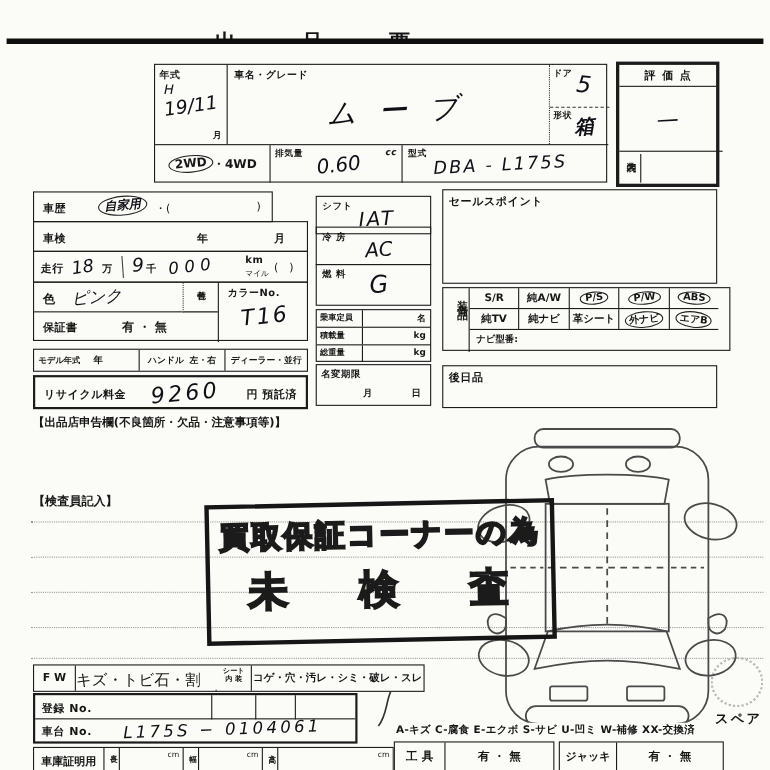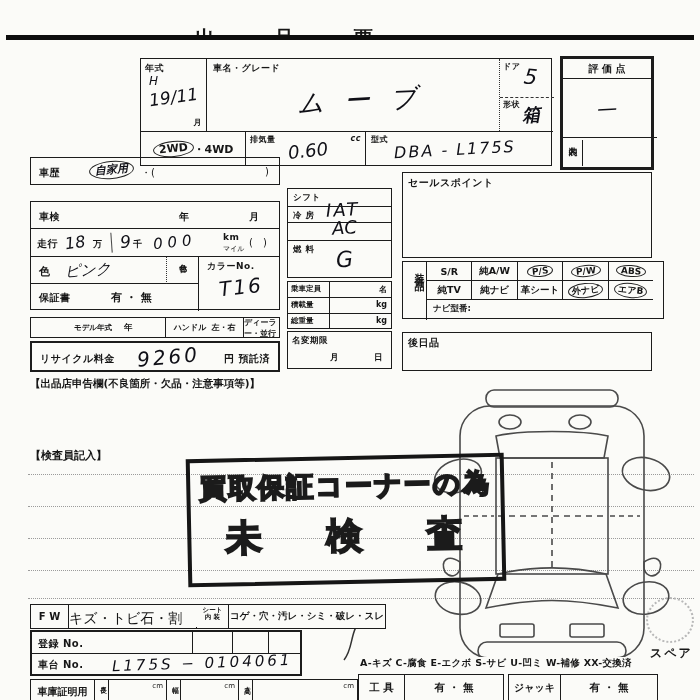--- a/index.html
+++ b/index.html
@@ -70,28 +70,28 @@
         <span class="lb a" style="right:4px;top:2px;font-size:8px;font-style:italic;">cc</span>
       </div>
       <div class="a" style="left:225px;top:0;width:187px;height:34px;">
         <span class="lb a" style="left:5px;top:2px;font-size:8px;">型式</span>
         <span class="hw a" style="left:28px;top:8px;font-size:16px;letter-spacing:2px;transform:rotate(-3deg);">DBA - L175S</span>
       </div>
     </div>
   </div>
 
   <div class="bx" style="left:560px;top:56px;width:94px;height:114px;border-width:3px;">
-    <div style="height:20px;border-bottom:1.6px solid #1c1c1c;text-align:center;font-size:10px;font-weight:700;padding-top:3px;">評 価 点</div>
+    <div style="height:20px;border-bottom:1.6px solid #1c1c1c;text-align:center;font-size:10px;font-weight:700;padding-top:3px;font-family:Liberation Mono, monospace;">評 価 点</div>
     <div class="hw" style="height:58px;display:flex;align-items:center;justify-content:center;font-size:20px;transform:rotate(-3deg);">—</div>
     <div class="a" style="left:0;bottom:0;width:94px;height:30px;border-top:1.5px solid #1c1c1c;">
       <span class="vtx a" style="left:3px;top:2px;font-size:9px;font-weight:700;border-right:1.5px solid #1c1c1c;padding-right:3px;height:26px;">内装</span>
     </div>
   </div>
 
-  <div class="bx" style="left:30px;top:157px;width:250px;height:28px;padding-left:40px;">
+  <div class="bx" style="left:30px;top:174px;width:218px;height:28px;padding-left:40px;">
     <span class="lb a" style="left:8px;top:8px;font-size:10px;">車歴</span>
     <span class="circ hw a" style="left:58px;top:3px;font-size:11px;font-weight:600;">自家用</span>
     <span class="a" style="left:110px;top:8px;font-size:10px;">・(</span>
     <span class="a" style="right:10px;top:8px;font-size:10px;">)</span>
   </div>
 
   <div class="bx" style="left:30px;top:201px;width:250px;height:28px;">
     <span class="lb a" style="left:8px;top:8px;font-size:10px;">車検</span>
     <span class="lb a" style="left:148px;top:8px;font-size:10px;">年</span>
     <span class="lb a" style="left:218px;top:8px;font-size:10px;">月</span>
@@ -120,21 +120,21 @@
     <div class="a" style="left:167px;top:0;width:81px;height:54px;border-left:1.5px solid #1c1c1c;">
       <span class="lb a" style="left:8px;top:3px;font-size:9px;">カラーNo.</span>
       <span class="hw a" style="left:20px;top:18px;font-size:20px;letter-spacing:2px;transform:rotate(-6deg);">T16</span>
     </div>
     <div class="a" style="left:0;top:27px;width:167px;height:27px;">
       <span class="lb a" style="left:8px;top:7px;font-size:10px;">保証書</span>
       <span class="a" style="left:80px;top:6px;font-size:11px;font-weight:700;">有 ・ 無</span>
     </div>
   </div>
 
-  <div class="bx" style="left:30px;top:317px;width:250px;height:21px;padding-left:39px;">
+  <div class="bx" style="left:30px;top:317px;width:250px;height:21px;">
     <div class="cellrow">
       <div style="width:95px;display:flex;align-items:center;padding-left:4px;">
         <span style="font-size:7.5px;font-weight:700;">モデル年式</span>
         <span style="font-size:8.5px;font-weight:700;margin-left:12px;">年</span>
       </div>
       <div style="width:78px;border-left:1.4px solid #1c1c1c;display:flex;align-items:center;justify-content:center;gap:5px;">
         <span style="font-size:8px;font-weight:700;">ハンドル</span>
         <span style="font-size:8px;font-weight:700;">左・右</span>
       </div>
       <div style="flex:1;border-left:1.4px solid #1c1c1c;display:flex;align-items:center;justify-content:center;">
@@ -144,21 +144,21 @@
   </div>
 
   <div class="bx thick" style="left:30px;top:341px;width:250px;height:31px;">
     <span class="lb a" style="left:8px;top:9px;font-size:10px;">リサイクル料金</span>
     <span class="hw a" style="left:105px;top:2px;font-size:20px;letter-spacing:3px;transform:rotate(-5deg);">9260</span>
     <span class="lb a" style="right:8px;top:9px;font-size:10px;">円 預託済</span>
   </div>
 
   <div class="a" style="left:30px;top:377px;font-size:10.5px;font-weight:700;">【出品店申告欄(不良箇所・欠品・注意事項等)】</div>
 
-  <div class="bx" style="left:287px;top:188px;width:105px;height:35px;">
+  <div class="bx" style="left:287px;top:178px;width:105px;height:35px;">
     <span class="lb a" style="left:5px;top:3px;font-size:8.5px;">シフト</span>
     <span class="hw a" style="left:38px;top:10px;font-size:18px;letter-spacing:2px;transform:rotate(-3deg);">IAT</span>
   </div>
   <div class="bx" style="left:287px;top:206px;width:105px;height:35px;">
     <span class="lb a" style="left:5px;top:3px;font-size:8.5px;">冷 房</span>
     <span class="hw a" style="left:44px;top:10px;font-size:18px;transform:rotate(-4deg);">AC</span>
   </div>
   <div class="bx" style="left:287px;top:240px;width:105px;height:38px;">
     <span class="lb a" style="left:5px;top:3px;font-size:8.5px;">燃 料</span>
     <span class="hw a" style="left:48px;top:6px;font-size:22px;transform:rotate(-4deg);">G</span>
@@ -275,21 +275,21 @@
       <div style="width:38px;border-right:1.4px solid #1c1c1c;display:flex;align-items:center;justify-content:center;font-size:10px;font-weight:700;">F W</div>
       <div style="width:128px;border-right:1.4px solid #1c1c1c;display:flex;align-items:center;justify-content:center;font-size:14px;font-weight:400;margin-top:22px;">キズ・トビ石・割レX</div>
       <div style="width:32px;border-right:1.4px solid #1c1c1c;text-align:center;line-height:1.1;padding-top:2px;">
         <div style="font-size:6.5px;font-weight:700;">シート</div>
         <div style="font-size:6.5px;font-weight:700;">内 装</div>
       </div>
       <div style="flex:1;display:flex;align-items:center;justify-content:center;font-size:9.5px;font-weight:700;">コゲ・穴・汚レ・シミ・破レ・スレ</div>
     </div>
   </div>
 
-  <div class="bx wbg" style="left:30px;top:630px;width:272px;height:46px;border-width:2.2px;z-index:4;">
+  <div class="bx wbg" style="left:30px;top:630px;width:295px;height:46px;border-width:2.2px;z-index:4;">
     <div style="height:22px;border-bottom:1.5px solid #1c1c1c;position:relative;">
       <span class="lb a" style="left:6px;top:5px;font-size:10px;">登録 No.</span>
       <span class="a" style="left:160px;top:0;height:22px;border-left:1.4px solid #1c1c1c;"></span>
       <span class="a" style="left:200px;top:0;height:22px;border-left:1.4px solid #1c1c1c;"></span>
       <span class="a" style="left:236px;top:0;height:22px;border-left:1.4px solid #1c1c1c;"></span>
     </div>
     <div style="height:21px;position:relative;">
       <span class="lb a" style="left:6px;top:4px;font-size:10px;">車台 No.</span>
       <span class="hw a" style="left:80px;top:0px;font-size:15px;letter-spacing:3px;transform:rotate(-2deg);">L175S − 0104061</span>
     </div>

